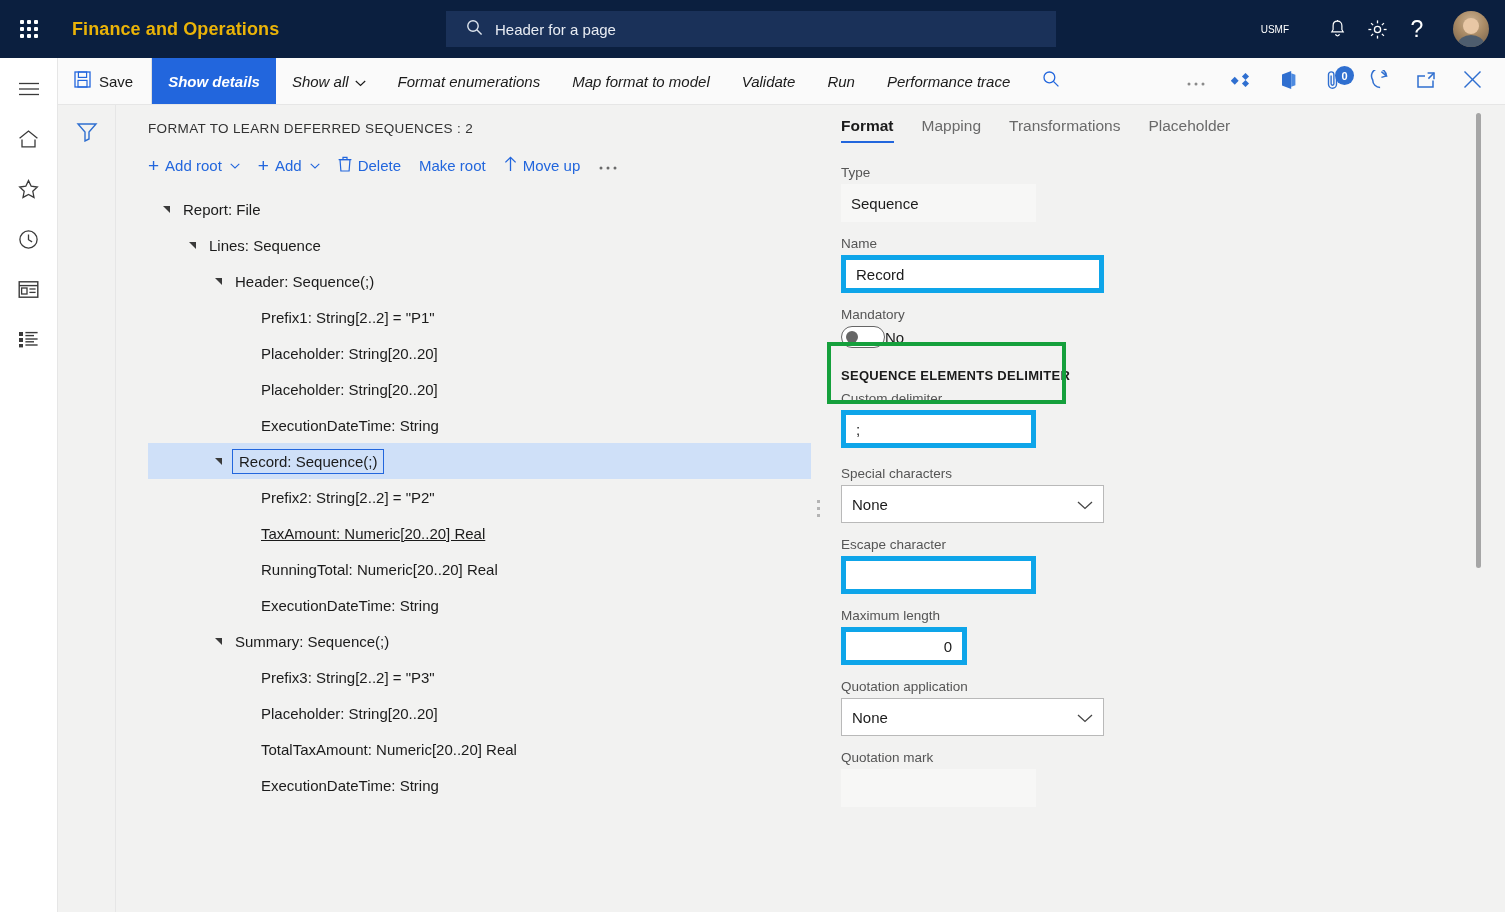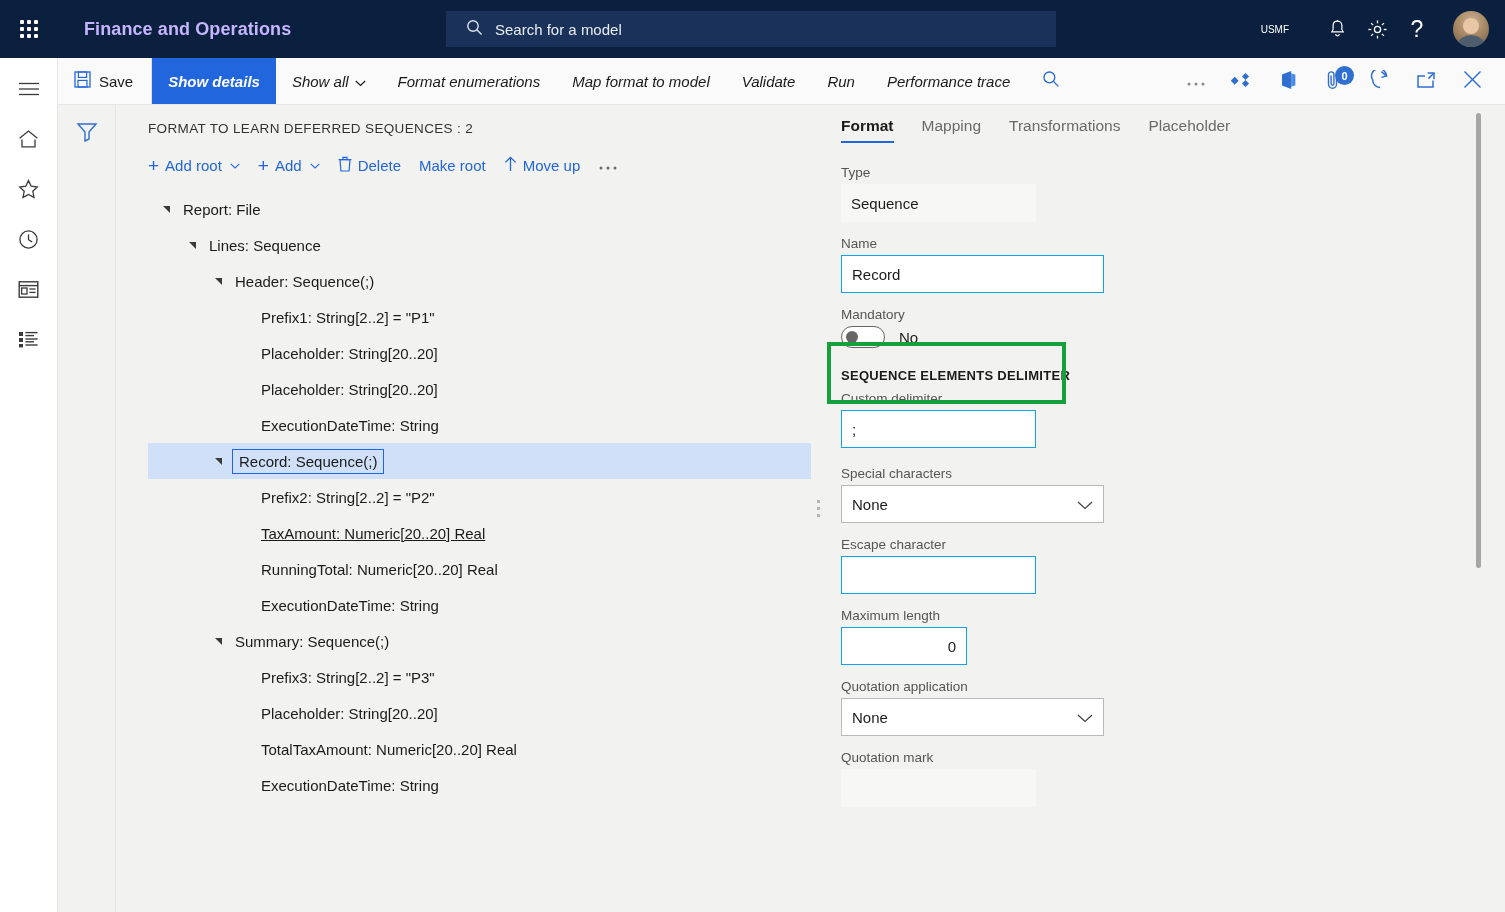--- a/index.html
+++ b/index.html
@@ -21,22 +21,22 @@
     width: 58px; height: 58px;
     display: flex; align-items: center; justify-content: center;
     cursor: pointer;
   }
   .waffle-grid {
     display: grid; grid-template-columns: repeat(3, 4px);
     grid-template-rows: repeat(3, 4px); gap: 3px;
   }
   .waffle-grid i { background: #ffffff; width: 4px; height: 4px; border-radius: 1px; display:block; }
   .app-title {
-    color: #c4b5fd; font-size: 18px; font-weight: bold;
-    margin-left: 26px; letter-spacing: .1px;
+    color: #eab308; font-size: 18px; font-weight: bold;
+    margin-left: 14px; letter-spacing: .1px;
   }
   .topsearch {
     position: absolute; left: 446px; top: 11px;
     width: 610px; height: 36px;
     background: #1a3159;
     display: flex; align-items: center;
     cursor: text;
   }
   .topsearch .mag { margin-left: 20px; margin-right: 12px; }
   .topsearch .ph { color: #e8ecf3; font-size: 15px; }
@@ -181,40 +181,40 @@
   }
   .tab.active { color: #1b1b1b; font-weight: 600; }
   .tab.active::after {
     content: ""; position: absolute; left: 0; right: 0; bottom: 0;
     height: 2.5px; background: #2266dd;
   }
 
   .field { margin-bottom: 14px; }
   .flabel { font-size: 13.5px; color: #555; margin-bottom: 4px; display: block; }
   .finput {
-    width: 263px; height: 38px; border: 1px solid #0ea5e9; background: #fff;
+    width: 263px; height: 38px; border: 5px solid #0ea5e9; background: #fff;
     font-size: 15px; color: #1b1b1b; padding: 0 10px;
     font-family: "Liberation Sans", sans-serif;
   }
   .finput.wide { width: 263px; }
   .finput.readonly { border: none; background: #f7f7f6; color: #1b1b1b; width: 195px; }
   .finput.disabled { border: none; background: #f7f7f6; width: 195px; }
   .finput.narrow { width: 126px; text-align: right; }
   .finput.small { width: 195px; }
   .fselect {
     width: 263px; height: 38px; border: 1px solid #b9b9b9; background: #fff;
     display: flex; align-items: center; padding: 0 10px; cursor: pointer;
     font-size: 15px; color: #1b1b1b; justify-content: space-between;
   }
   .sec-head {
     font-size: 13px; font-weight: bold; color: #1b1b1b;
     letter-spacing: .3px; margin: 20px 0 8px 0;
   }
 
-  .toggle-row { display: flex; align-items: center; gap: 14px; }
+  .toggle-row { display: flex; align-items: center; }
   .toggle {
     width: 44px; height: 22px; border-radius: 11px; border: 1px solid #666;
     background: #fff; position: relative; cursor: pointer; flex: none;
   }
   .toggle i {
     position: absolute; left: 4px; top: 4px; width: 12px; height: 12px;
     border-radius: 50%; background: #666; display: block;
   }
   .toggle-val { font-size: 15px; color: #1b1b1b; }
 
@@ -247,21 +247,21 @@
   </div>
   <div class="app-title">Finance and Operations</div>
 
   <div class="topsearch">
     <span class="mag">
       <svg width="17" height="17" viewBox="0 0 17 17">
           <circle cx="7" cy="7" r="5.2" fill="none" stroke="#dde4ee" stroke-width="1.4"></circle>
           <line x1="10.8" y1="10.8" x2="15.6" y2="15.6" stroke="#dde4ee" stroke-width="1.4"></line>
         </svg>
     </span>
-    <span class="ph">Search for a model</span>
+    <span class="ph">Header for a page</span>
   </div>
 
   <div class="top-right">
     <span class="legal">USMF</span>
     <div class="top-icon">
       <span>
         <svg width="19" height="20" viewBox="0 0 19 20">
             <path d="M9.5 2.2c-2.6 0-4.4 1.9-4.4 4.5v4l-1.3 2.1h11.4l-1.3-2.1v-4c0-2.6-1.8-4.5-4.4-4.5z" fill="none" stroke="#fff" stroke-width="1.2"></path>
             <path d="M7.7 15.1a1.8 1.8 0 003.6 0" fill="none" stroke="#fff" stroke-width="1.2"></path>
             <line x1="9.5" y1="1" x2="9.5" y2="2.2" stroke="#fff" stroke-width="1.2"></line>

